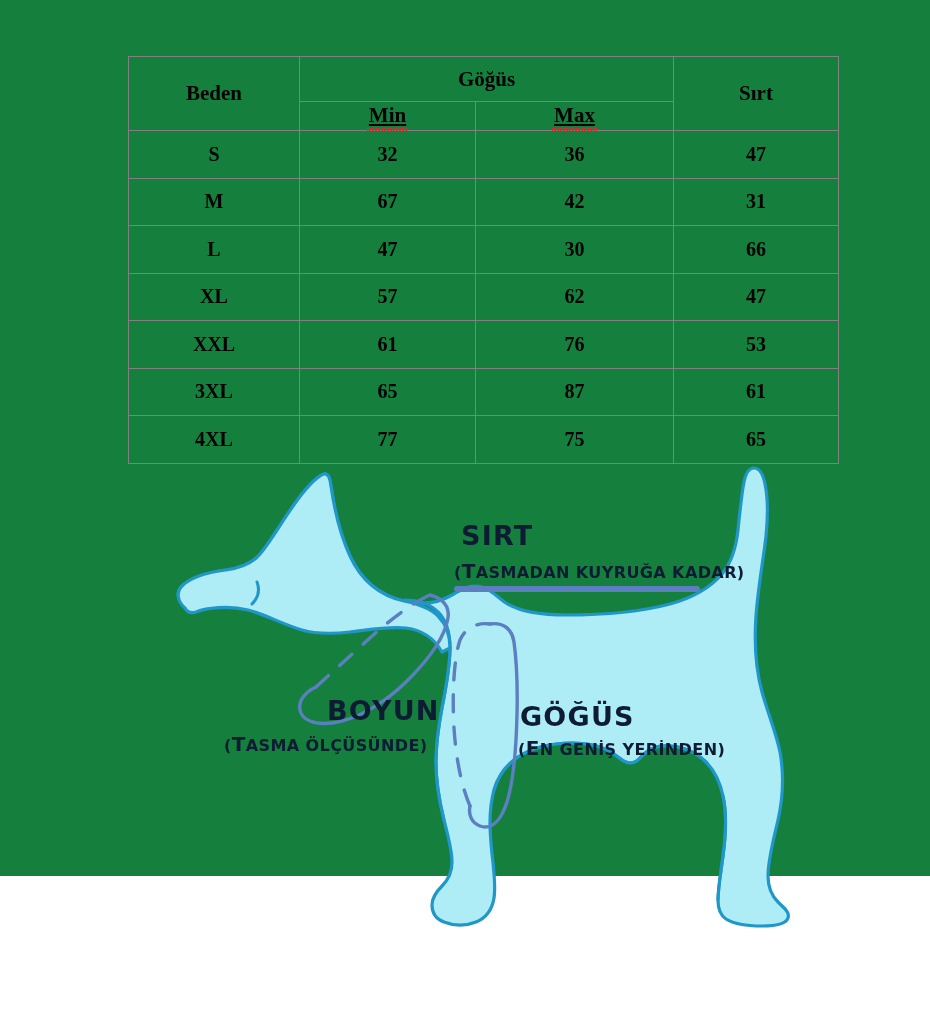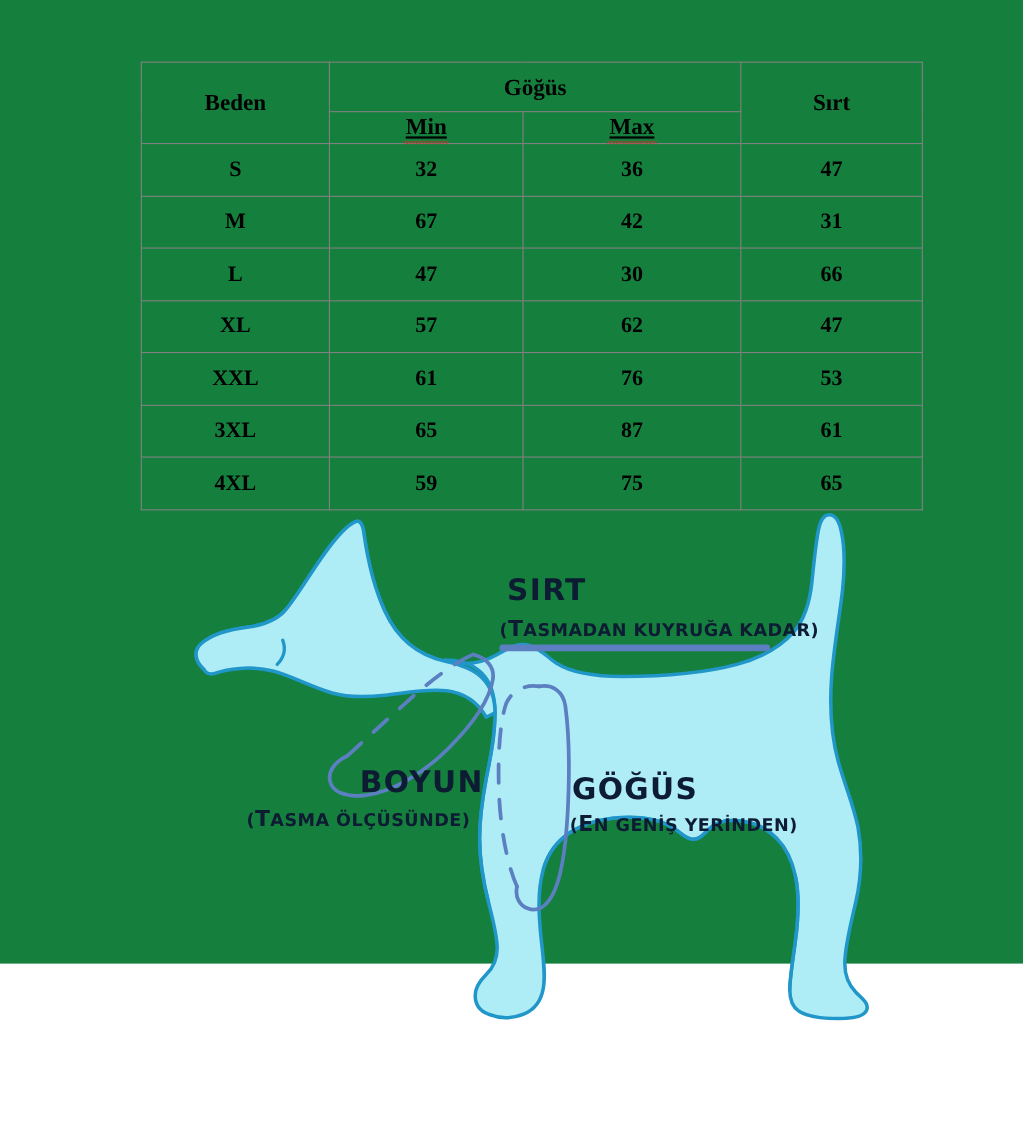--- a/index.html
+++ b/index.html
@@ -172,21 +172,21 @@
           <td class="val">53</td>
         </tr>
         <tr class="body-row">
           <td class="size">3XL</td>
           <td class="val">65</td>
           <td class="val">87</td>
           <td class="val">61</td>
         </tr>
         <tr class="body-row">
           <td class="size">4XL</td>
-          <td class="val">59</td>
+          <td class="val">77</td>
           <td class="val">75</td>
           <td class="val">65</td>
         </tr>
       </tbody>
     </table>
   </div>
 
   <div class="diagram">
     <svg viewBox="0 0 930 572" xmlns="http://www.w3.org/2000/svg">
 

